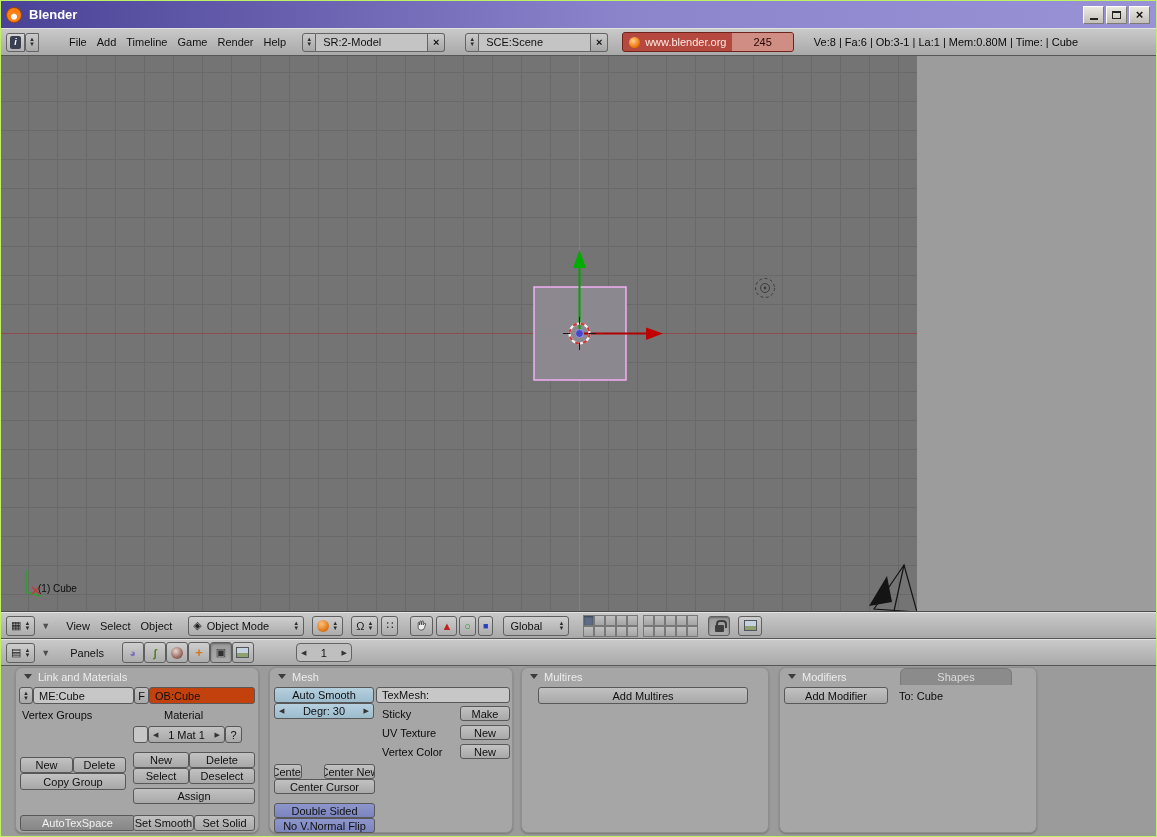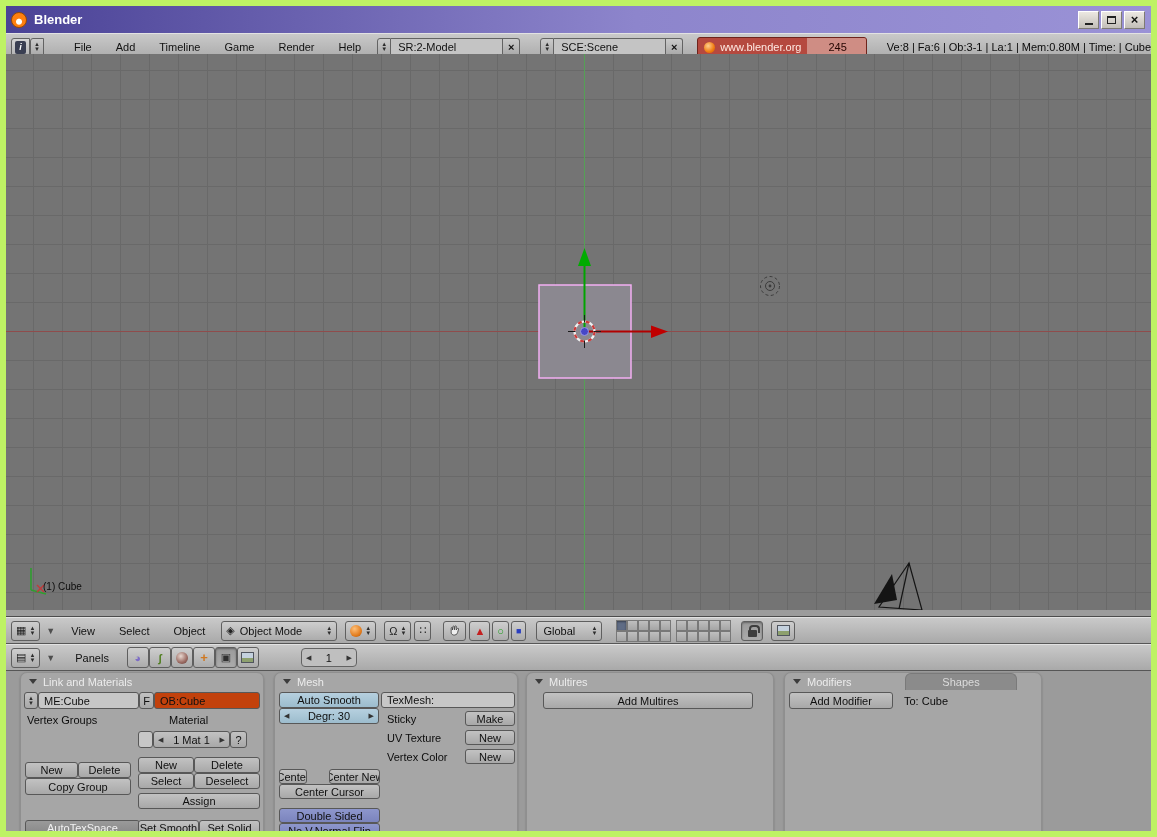--- a/index.html
+++ b/index.html
@@ -1,18 +1,18 @@
 <!DOCTYPE html>
 <html><head>
 <meta charset="utf-8">
 <style>
   * { margin:0; padding:0; box-sizing:border-box; }
   html,body { background:#6b6b6b; }
   body { font-family:"Liberation Sans", sans-serif; }
-  .root { position:relative; width:1157px; height:837px; background:#9c9c9c; overflow:hidden; border:6px solid #bef264; }
+  .root { position:relative; width:1157px; height:837px; background:#9c9c9c; overflow:hidden; border:1px solid #bef264; }
 
   
   .titlebar { position:absolute; top:0; left:0; right:0; height:27px;
     background:linear-gradient(90deg,#4a4296 0%,#8d85cc 55%,#9a92d6 100%);
     display:flex; align-items:center; padding:0 5px; }
   .blogo { width:16px; height:16px; border-radius:50%;
     background:radial-gradient(circle at 50% 62%, #ffffff 0 2.5px, #ff7f10 3.5px 100%);
     border:1px solid #9c4a00; }
   .title { color:#fff; font-weight:bold; font-size:13px; margin-left:7px; flex:1; }
   .winbtns { display:flex; gap:2px; margin-right:1px; }
@@ -24,21 +24,21 @@
   .x-glyph { font-weight:bold; font-size:13px; line-height:10px; }
 
   
   .hdrrow { position:absolute; left:0; right:0; display:flex; align-items:center;
     background:linear-gradient(#c9c9c9,#a9a9a9); border-top:1px solid #e2e2e2;
     border-bottom:1px solid #565656; font-size:11px; color:#111; }
   .topbar  { top:27px; height:28px; }
   .hdr3d   { top:611px; height:27px; box-shadow:0 -1px 0 #4c4c4c; }
   .hdrbtns { top:638px; height:27px; }
 
-  .menuitem { margin-left:24px; cursor:default; white-space:nowrap; }
+  .menuitem { margin-left:10px; cursor:default; white-space:nowrap; }
 
   .spincol { display:flex; flex-direction:column; align-items:center;
     font-size:6px; line-height:5px; color:#2c2c2c; margin-left:3px; }
   .hidetri { color:#4e4e4e; font-size:9px; margin-left:6px; }
 
   .tool { height:20px; display:inline-flex; align-items:center; justify-content:center;
     background:linear-gradient(#cecece,#acacac); border:1px solid #5f5f5f;
     border-radius:3px; padding:0 4px; white-space:nowrap; }
   .tool.pressed { background:linear-gradient(#9a9a9a,#ababab);
     box-shadow:inset 0 1px 2px rgba(0,0,0,.35); }
@@ -64,21 +64,21 @@
     background:#b5493f; border:1px solid #6e241c; border-radius:3px; overflow:hidden; }
   .badge-left { display:flex; align-items:center; gap:5px; padding:0 6px; }
   .badgedot { width:11px; height:11px; border-radius:50%;
     background:radial-gradient(circle at 38% 35%, #ffd090, #f07c10 60%, #c85a00); }
   .badgesite { color:#ffe9e2; font-size:11px; }
   .badgever { background:#cf8d84; color:#260602; font-size:11px; display:flex;
     align-items:center; padding:0 21px; }
   .stats { margin-left:20px; font-size:11px; color:#0a0a0a; white-space:nowrap; }
 
   
-  .viewport { position:absolute; top:48px; left:0; width:1157px; height:556px;
+  .viewport { position:absolute; top:55px; left:0; width:916px; height:556px;
     background-color:#747474;
     background-image:linear-gradient(to right,#696969 1px,transparent 1px),
                      linear-gradient(to bottom,#696969 1px,transparent 1px);
     background-size:29px 29px; background-position:27px 16px; overflow:hidden; }
   .axis-h { position:absolute; left:0; right:0; top:277px; height:1px; background:#8f4c4c; }
   .axis-v { position:absolute; top:0; bottom:0; left:578px; width:1px; background:#55a055; }
   .vpsvg { position:absolute; inset:0; }
   .objlabel { position:absolute; left:37px; top:527px; font-size:10px; color:#0c0c0c; }
 
   

